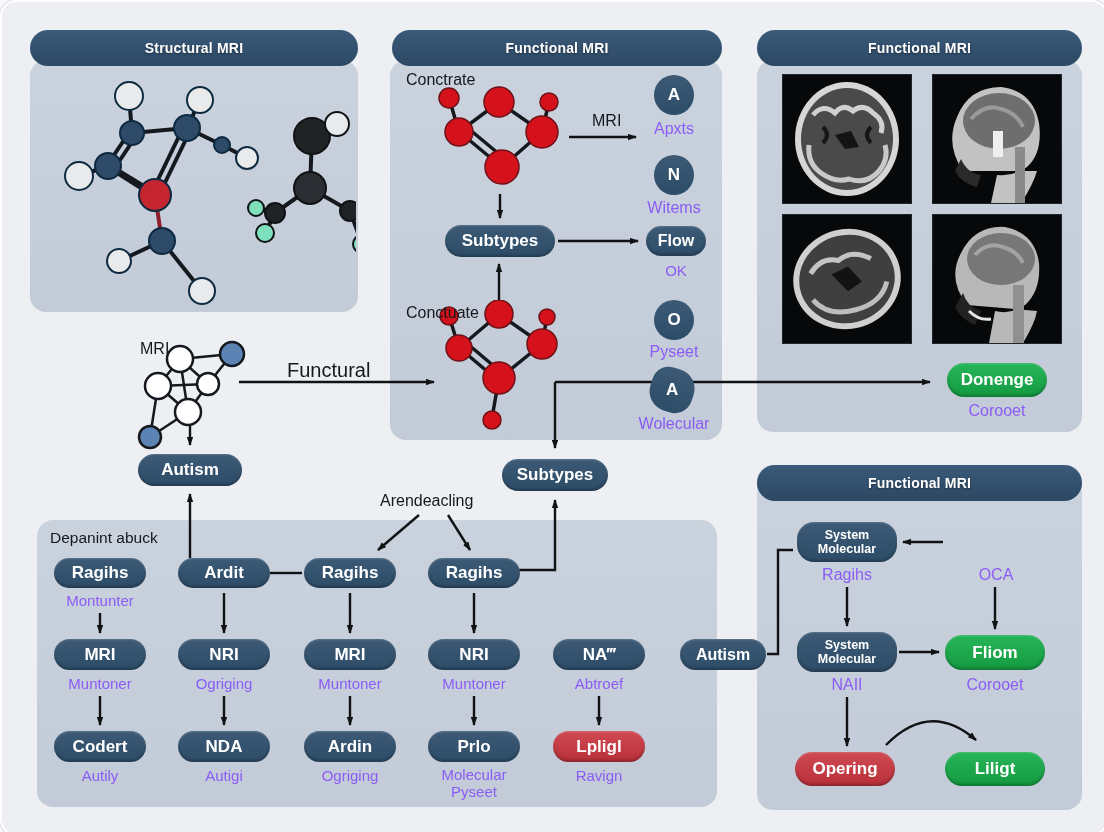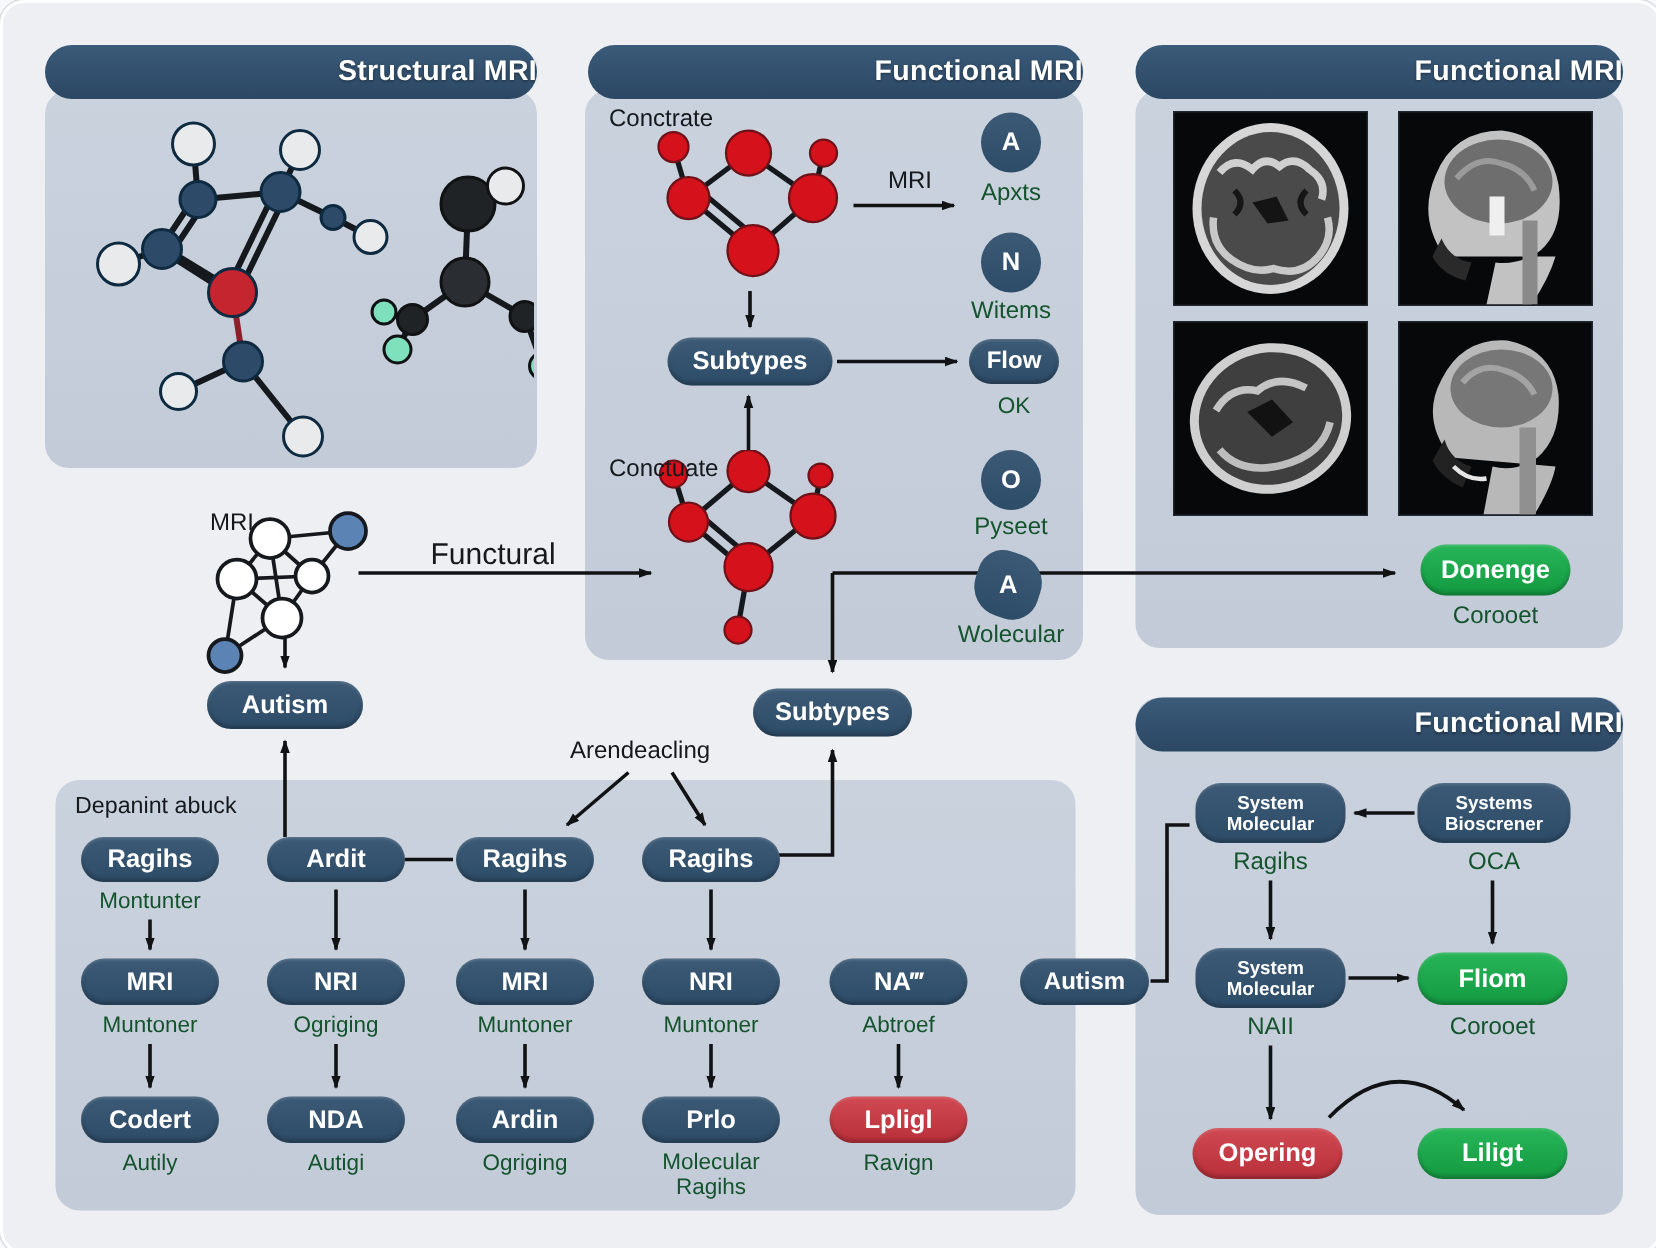--- a/index.html
+++ b/index.html
@@ -1,32 +1,32 @@
 <!DOCTYPE html>
 <html><head>
 <meta charset="utf-8">
 <style>
   html,body{margin:0;padding:0;background:#f7f8fa;font-family:"Liberation Sans",sans-serif;}
   .canvas{position:relative;width:1104px;height:832px;background:#edeff2;border-radius:16px;
           overflow:hidden;border:2px solid #ffffff;box-shadow:0 0 0 1px #d8dbe0;}
   .panel{position:absolute;background:linear-gradient(180deg,#c9d2dd,#c2cbd7);border-radius:16px;z-index:1;}
   .hdr{position:absolute;background:linear-gradient(180deg,#3b5b7a,#2b4763);color:#fff;font-weight:bold;
-       font-size:19px;display:flex;align-items:center;justify-content:flex-end;border-radius:18px;z-index:12;
+       font-size:14px;display:flex;align-items:center;justify-content:center;border-radius:18px;z-index:12;
        text-shadow:0 1px 2px rgba(0,0,0,.4);letter-spacing:.2px;}
   .pill{position:absolute;background:linear-gradient(180deg,#3c5a76,#2d4c68);color:#fff;font-weight:bold;
         display:flex;align-items:center;justify-content:center;border-radius:17px;font-size:17px;z-index:10;
         box-shadow:inset 0 1px 2px rgba(255,255,255,.18), inset 0 -2px 3px rgba(0,0,0,.25);}
   .pill.two{font-size:12.5px;line-height:1.15;text-align:center;font-weight:bold;}
   .green{background:linear-gradient(180deg,#27b558,#149a41);}
   .red{background:linear-gradient(180deg,#d04a53,#b82f39);}
   .circle{position:absolute;width:40px;height:40px;border-radius:50%;background:linear-gradient(180deg,#3c5a76,#2d4c68);
           color:#fff;font-weight:bold;font-size:17px;display:flex;align-items:center;justify-content:center;z-index:10;}
   .blob{border-radius:38% 45% 40% 46%;transform:rotate(18deg);}
   .blob span{transform:rotate(-18deg);}
-  .cap{position:absolute;color:#14532d;font-size:15px;text-align:center;z-index:9;}
+  .cap{position:absolute;color:#8b5cf6;font-size:15px;text-align:center;z-index:9;}
   .lbl{position:absolute;color:#15181d;font-size:15px;z-index:9;}
   .title-lbl{font-size:15.5px;}
   .wires{position:absolute;left:0;top:0;z-index:5;pointer-events:none;}
   .art{position:absolute;z-index:6;}
   .brainbox{position:absolute;background:#06080a;z-index:6;border:1px solid #20262e;}
 </style>
 </head>
 <body>
 
 <div class="canvas">
@@ -333,42 +333,39 @@
   <div class="pill" style="left:426px;top:556px;width:92px;height:30px;">
       <span>Ragihs</span>
     </div>
   <div class="pill" style="left:426px;top:637px;width:92px;height:31px;">
       <span>NRI</span>
     </div>
   <div class="cap" style="left:422px;top:673px;width:100px;">Muntoner</div>
   <div class="pill" style="left:426px;top:729px;width:92px;height:31px;">
       <span>Prlo</span>
     </div>
-  <div class="cap" style="left:432px;top:765px;width:80px;line-height:1.1;">Molecular Ragihs</div>
+  <div class="cap" style="left:432px;top:765px;width:80px;line-height:1.1;">Molecular Pyseet</div>
 
   <div class="pill" style="left:551px;top:637px;width:92px;height:31px;">
       <span>NA‴</span>
     </div>
   <div class="cap" style="left:547px;top:673px;width:100px;">Abtroef</div>
   <div class="pill red" style="left:551px;top:729px;width:92px;height:31px;">
       <span>Lpligl</span>
     </div>
   <div class="cap" style="left:547px;top:765px;width:100px;">Ravign</div>
 
   <div class="pill" style="left:678px;top:637px;width:86px;height:31px;font-size:16px;">
       <span>Autism</span>
     </div>
 
   <div class="pill two" style="left:795px;top:520px;width:100px;height:40px;">
       <span style="display:block;width:70px;">System Molecular</span>
     </div>
   <div class="cap" style="left:795px;top:564px;width:100px;font-size:16px;">Ragihs</div>
-  <div class="pill two" style="left:943px;top:520px;width:102px;height:40px;">
-      <span style="display:block;width:76px;">Systems Bioscrener</span>
-    </div>
   <div class="cap" style="left:943px;top:564px;width:102px;font-size:16px;">OCA</div>
 
   <div class="pill two" style="left:795px;top:630px;width:100px;height:40px;">
       <span style="display:block;width:70px;">System Molecular</span>
     </div>
   <div class="cap" style="left:795px;top:674px;width:100px;font-size:16px;">NAII</div>
   <div class="pill green" style="left:943px;top:633px;width:100px;height:35px;">
       <span>Fliom</span>
     </div>
   <div class="cap" style="left:943px;top:674px;width:100px;font-size:16px;">Corooet</div>

